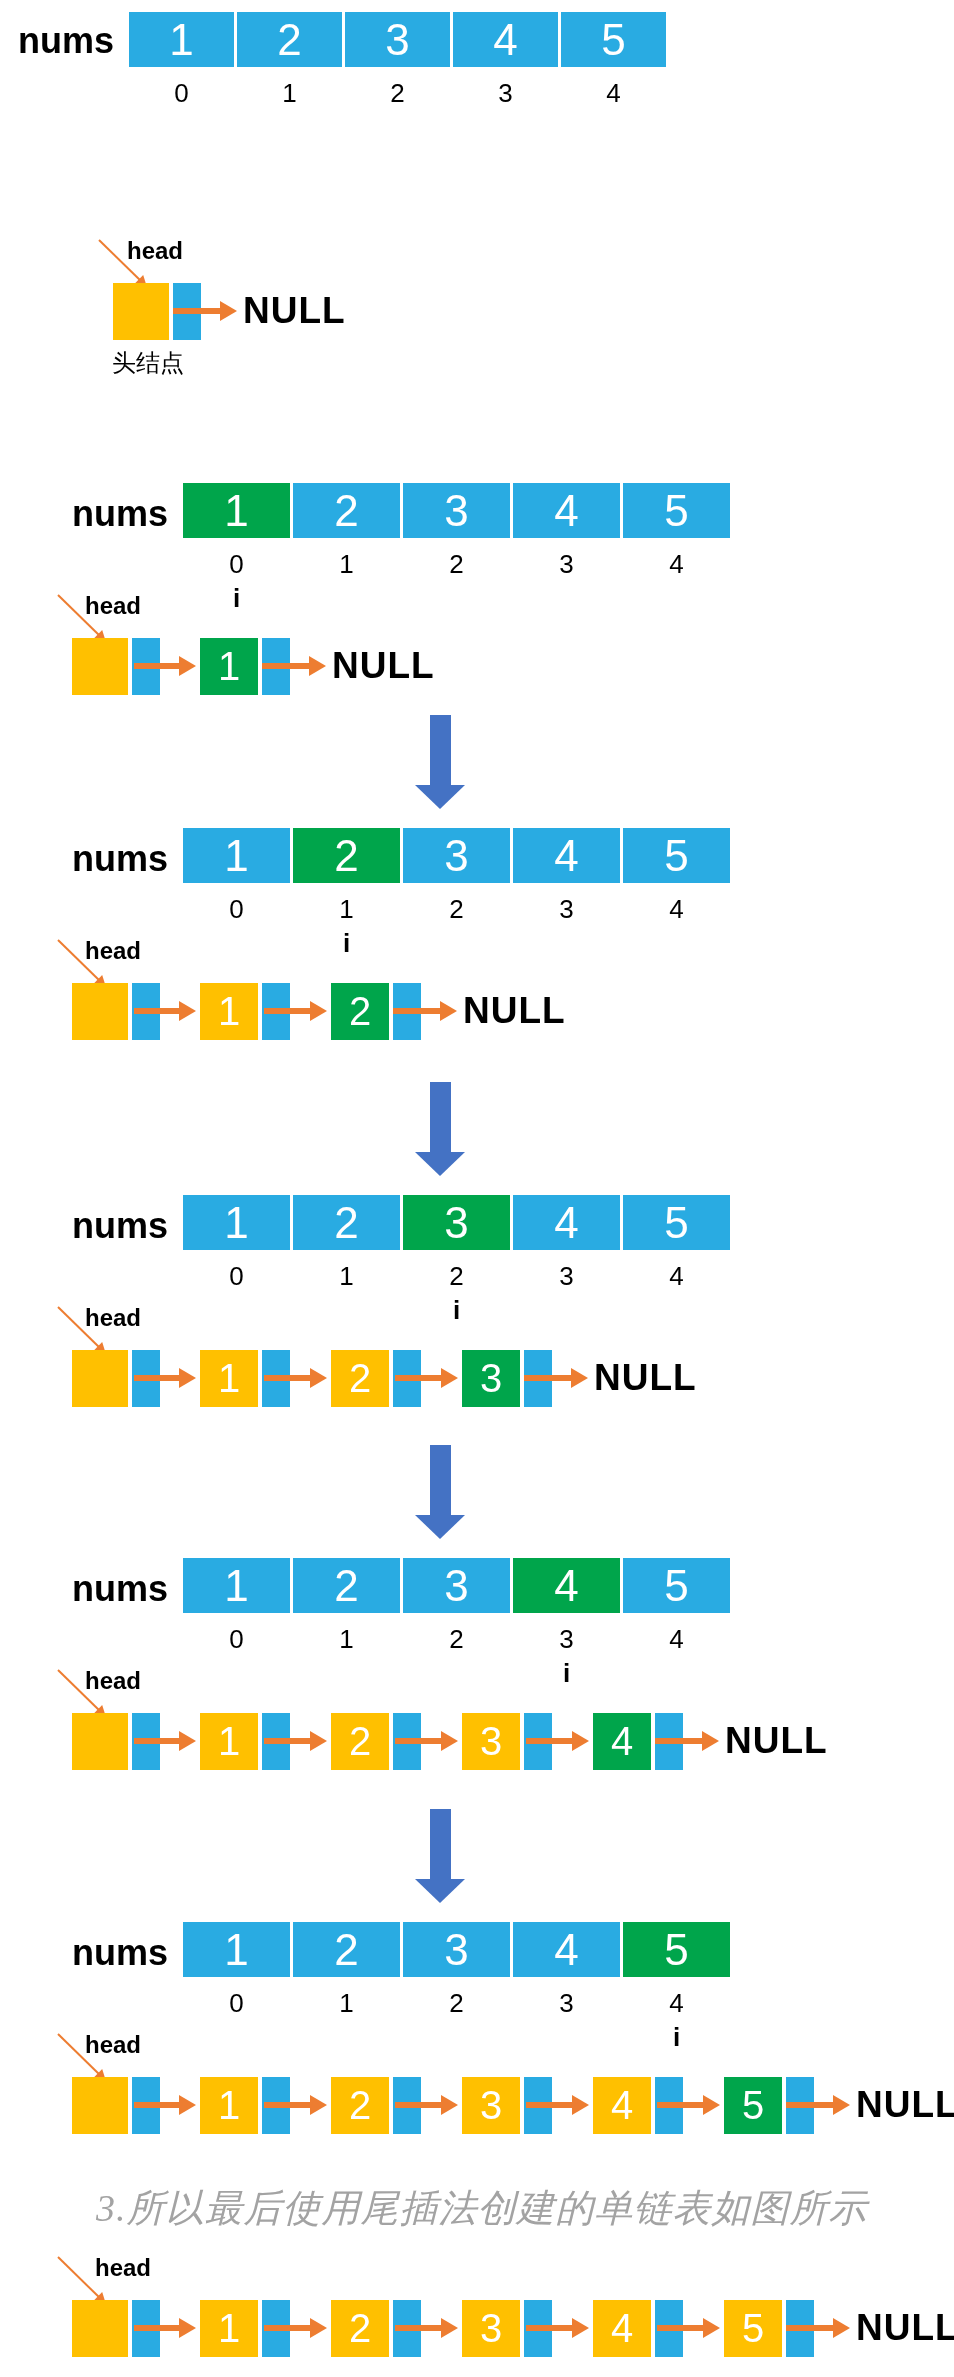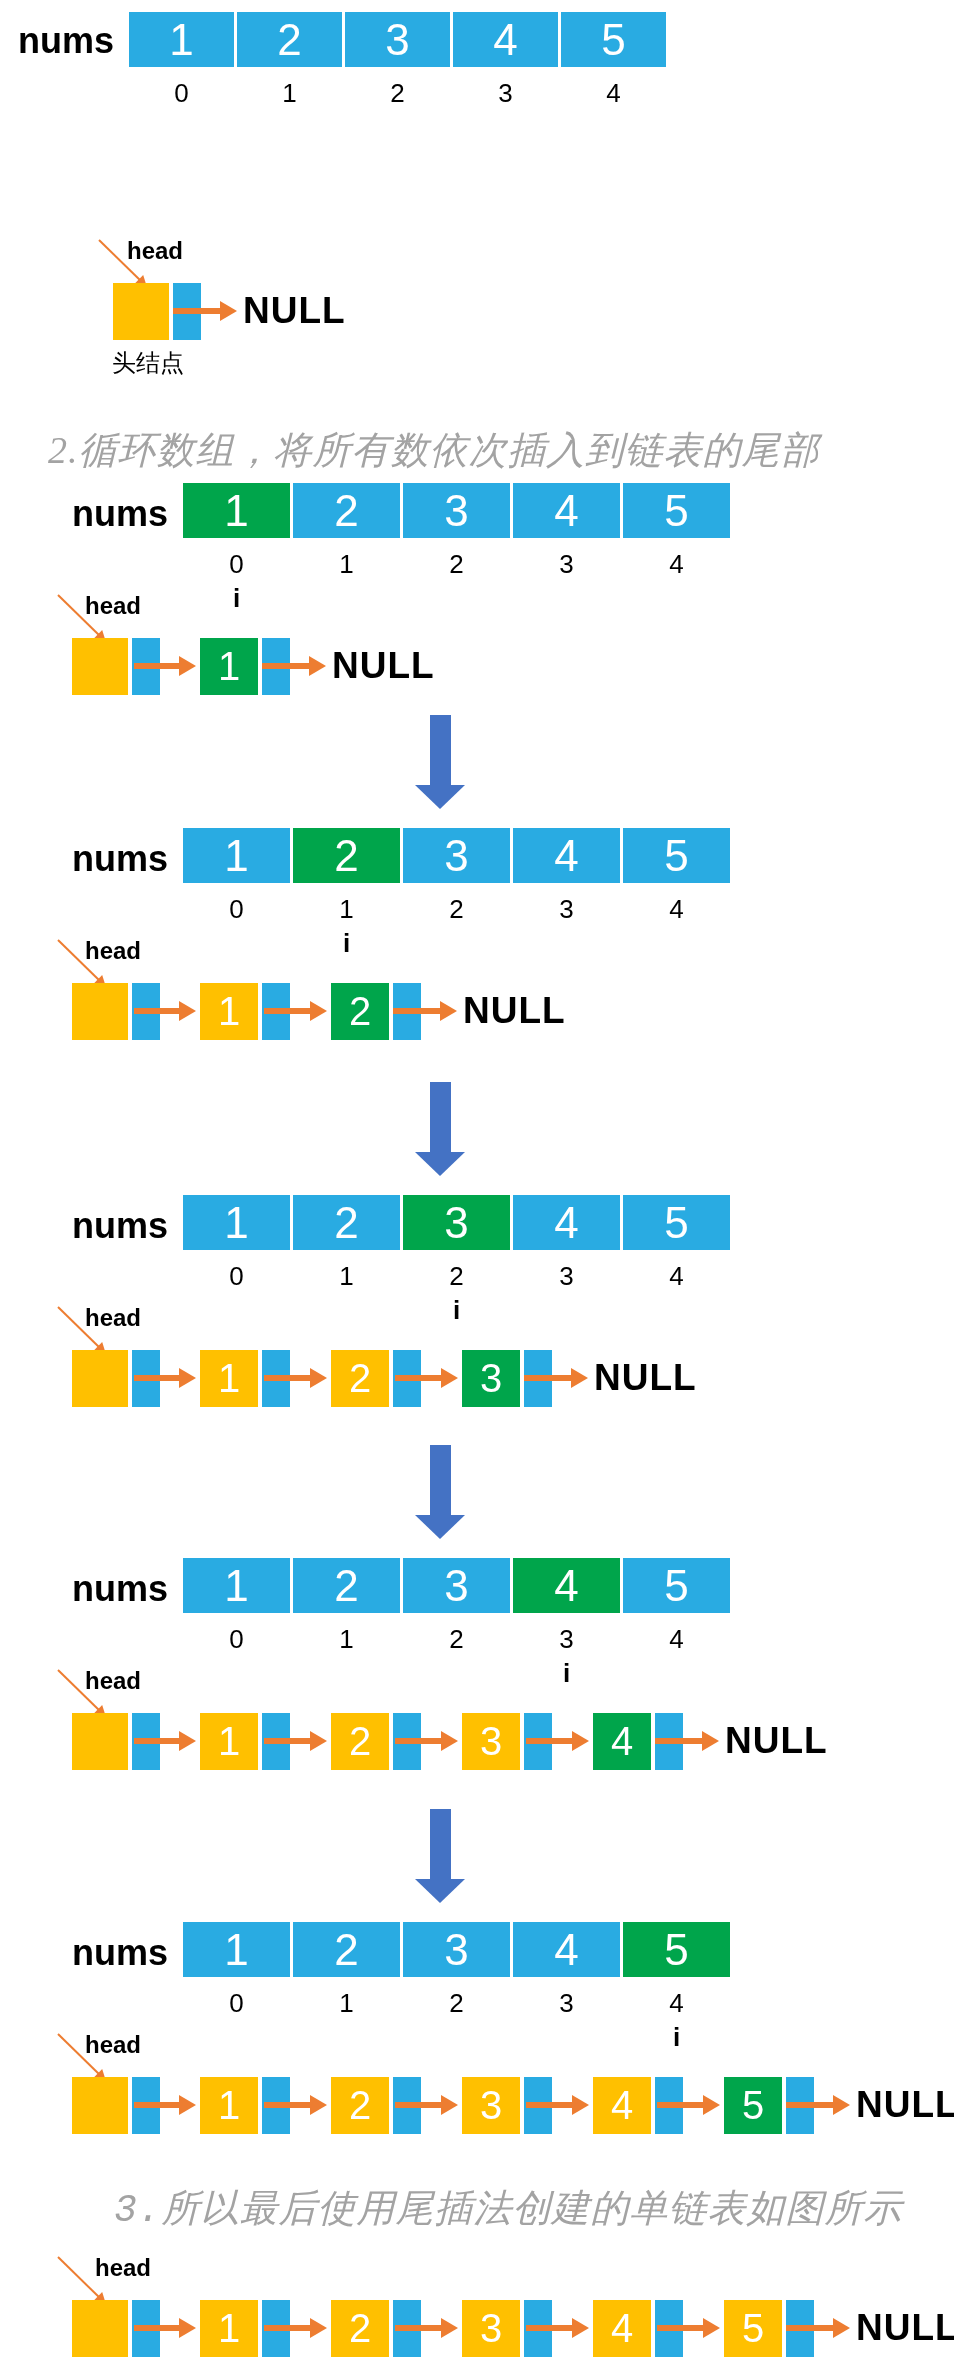--- a/index.html
+++ b/index.html
@@ -27,22 +27,21 @@
               border-left:11px solid #ED7D31;border-top:6px solid transparent;
               border-bottom:6px solid transparent;}
   .dstem{position:absolute;background:#4472C4;}
   .dhead{position:absolute;width:0;height:0;border-left:25px solid transparent;
          border-right:25px solid transparent;border-top:24px solid #4472C4;}
 </style>
 </head>
 <body>
 
 <div class="canvas" id="canvas">
-  <div class="heading" style="left:48px;top:425px;">2.循环数组，将所有数依次插入到链表的尾部</div>
-  <div class="heading" style="left:114px;top:2183px;font-family:Liberation Mono, monospace;">3.所以最后使用尾插法创建的单链表如图所示</div>
+  <div class="heading" style="left:96px;top:2183px;">3.所以最后使用尾插法创建的单链表如图所示</div>
   <div class="caption" style="left:112px;top:347px;">头结点</div>
 <div class="numslbl" style="left: 18px; top: 20px;">nums</div>
     <div class="cell" style="left: 129px; top: 12px; width: 105px; height: 55px; background: rgb(41, 171, 226);">1</div>
     <div class="idx" style="left: 181.5px; top: 78px;">0</div>
     <div class="cell" style="left: 237px; top: 12px; width: 105px; height: 55px; background: rgb(41, 171, 226);">2</div>
     <div class="idx" style="left: 289.5px; top: 78px;">1</div>
     <div class="cell" style="left: 345px; top: 12px; width: 105px; height: 55px; background: rgb(41, 171, 226);">3</div>
     <div class="idx" style="left: 397.5px; top: 78px;">2</div>
     <div class="cell" style="left: 453px; top: 12px; width: 105px; height: 55px; background: rgb(41, 171, 226);">4</div>
     <div class="idx" style="left: 505.5px; top: 78px;">3</div>

